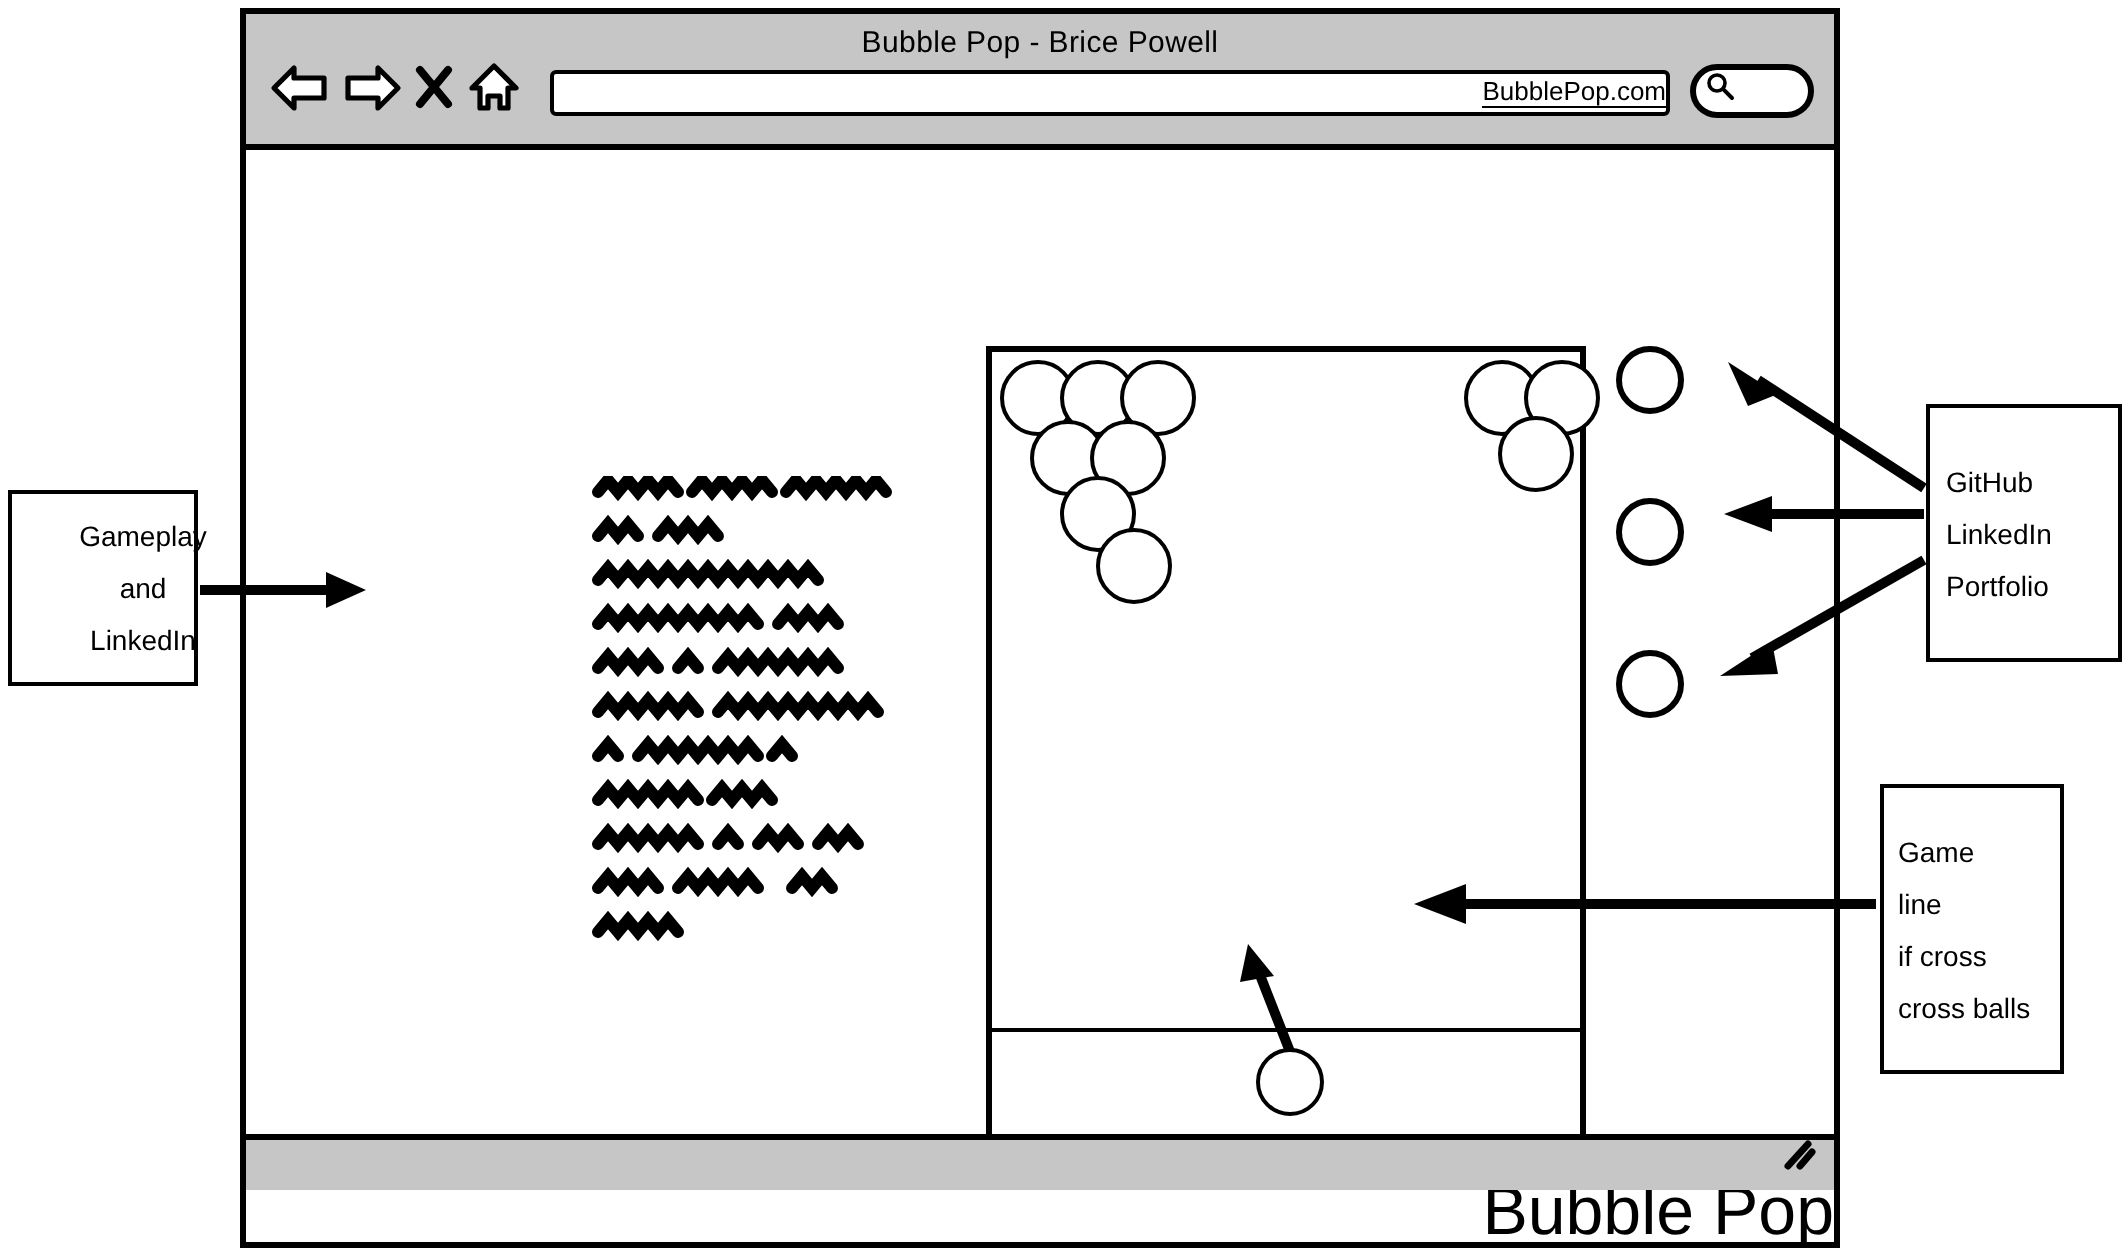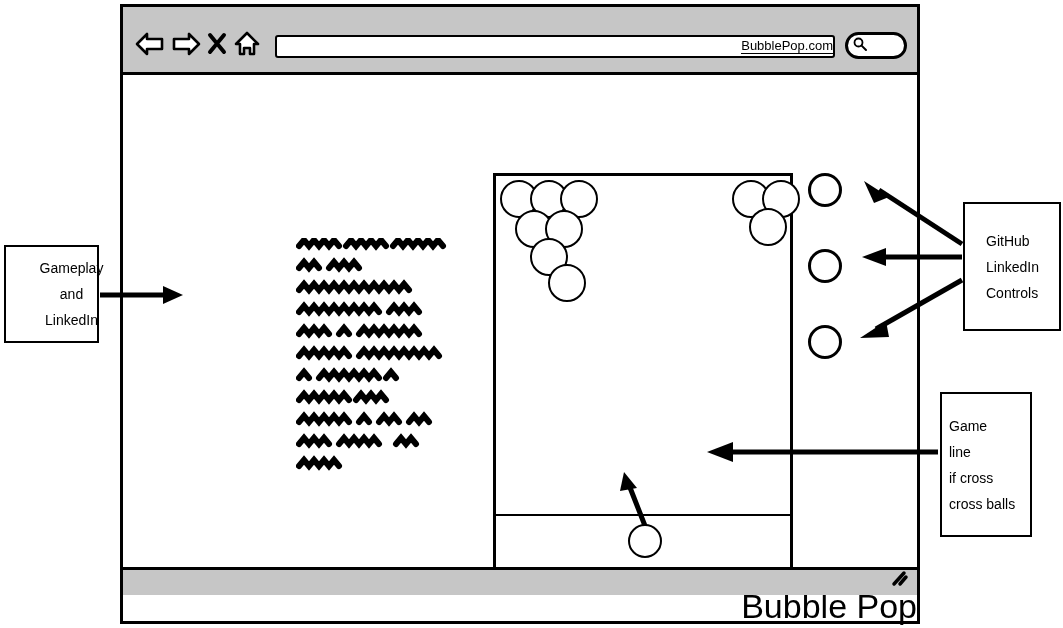--- a/index.html
+++ b/index.html
@@ -89,39 +89,40 @@
   .annotation-box{
     position:absolute;border:2px solid #000;background:#fff;box-sizing:border-box;
     display:flex;flex-direction:column;justify-content:center;
     font-size:14px;color:#000;z-index:5;padding-left:40px;
   }
   .annotation-box .ann-line{line-height:26px;}
   .ann-gameplay{
     left:4px;top:245px;width:95px;height:98px;align-items:center;text-align:center;
   }
   .ann-links{
-    left:963px;top:202px;width:98px;height:129px;padding-left:21px;
+    left:963px;top:202px;width:98px;height:129px;padding-left:8px;
   }
   .ann-gameover{
     left:940px;top:392px;width:92px;height:145px;padding-left:7px;
   }
   .ann-gameover .ann-line{line-height:26px;}
 
   
   .arrows-overlay{position:absolute;inset:0;pointer-events:none;z-index:4;}
 </style>
 </head>
 <body>
 
 <div id="root">
 
   <div class="browser-window">
 
     <div class="browser-chrome">
 
+      <div class="window-title">Bubble Pop - Brice Powell</div>
 
       <div class="nav-icons">
         <span>
           <svg width="30" height="26" viewBox="0 0 30 26">
             <path d="M2 13 L12 3 L12 8 L27 8 L27 18 L12 18 L12 23 Z" fill="#fff" stroke="#000" stroke-width="2.6" stroke-linejoin="round"></path>
           </svg>
         </span>
         <span>
           <svg width="30" height="26" viewBox="0 0 30 26">
             <path d="M28 13 L18 3 L18 8 L3 8 L3 18 L18 18 L18 23 Z" fill="#fff" stroke="#000" stroke-width="2.6" stroke-linejoin="round"></path>
@@ -262,21 +263,21 @@
 
   <div class="annotation-box ann-gameplay">
     <span class="ann-line">Gameplay</span>
     <span class="ann-line">and</span>
     <span class="ann-line">LinkedIn</span>
   </div>
 
   <div class="annotation-box ann-links">
     <span class="ann-line">GitHub</span>
     <span class="ann-line">LinkedIn</span>
-    <span class="ann-line">Controls</span>
+    <span class="ann-line">Portfolio</span>
   </div>
 
   <div class="annotation-box ann-gameover">
     <span class="ann-line">Game</span>
     <span class="ann-line">line</span>
     <span class="ann-line">if cross</span>
     <span class="ann-line">cross balls</span>
   </div>
 
 </div>

